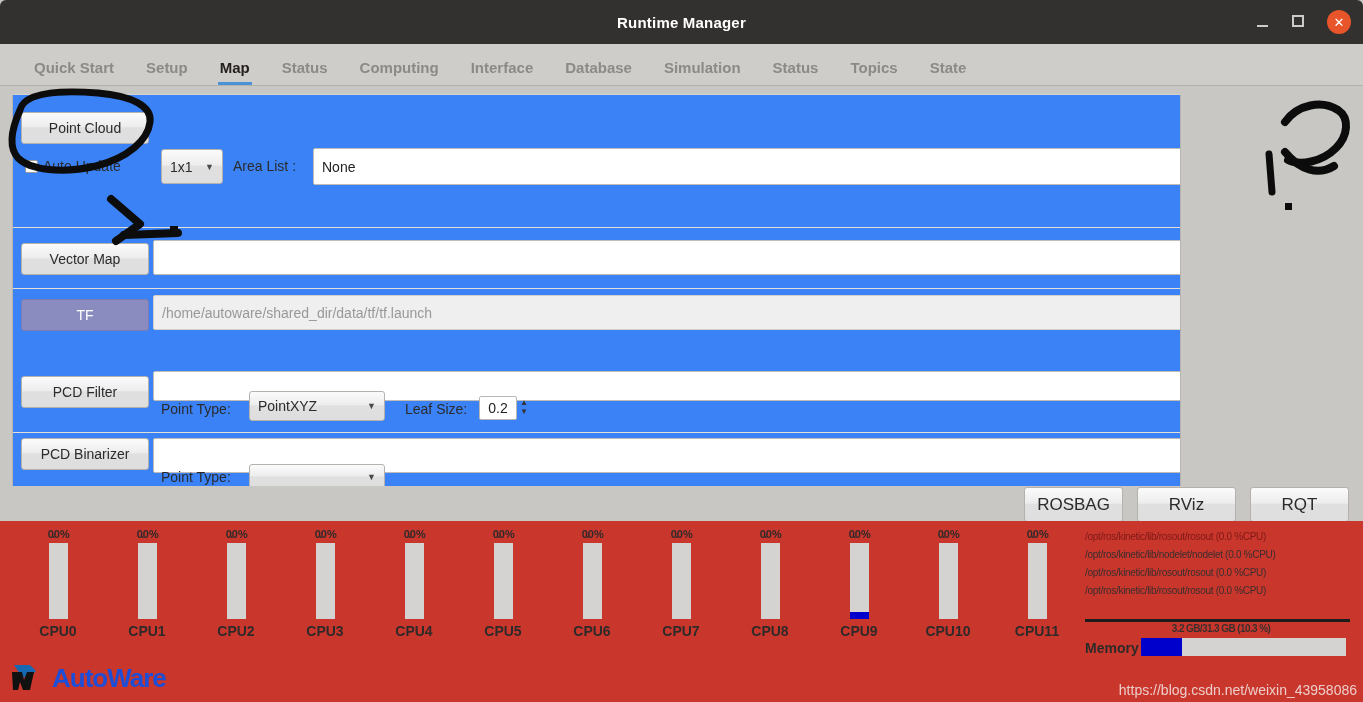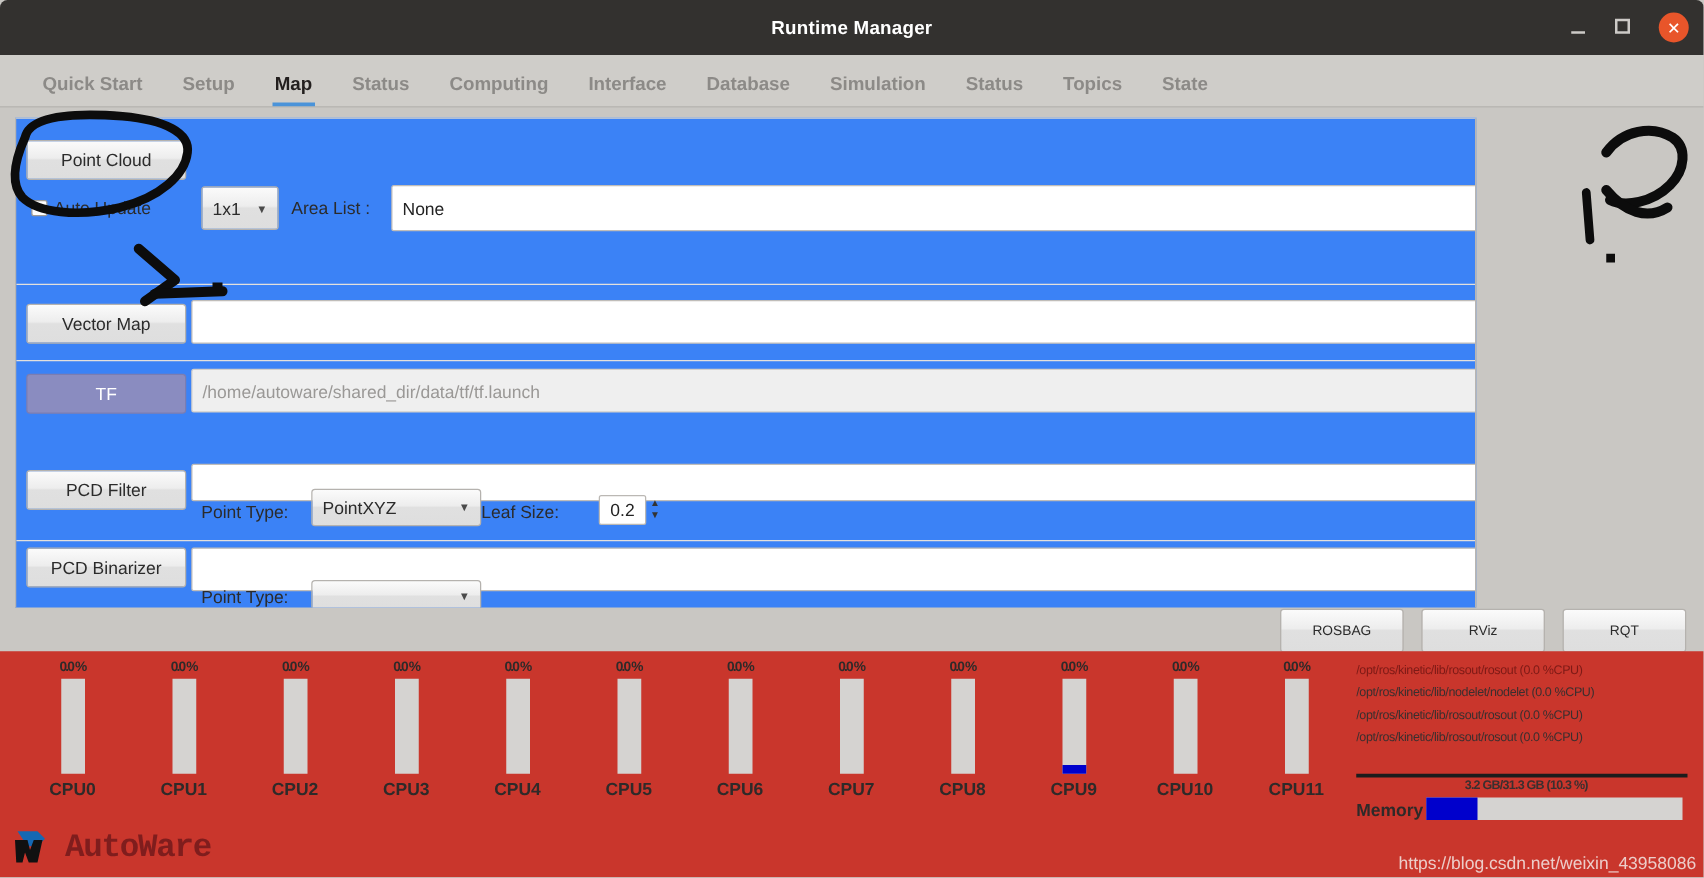--- a/index.html
+++ b/index.html
@@ -101,21 +101,21 @@
   .combo .caret{margin-left:auto;font-size:9px;color:#4a4a4a;padding-left:6px;}
   .spin{
     width:38px;height:24px;border:1px solid #bbb8b4;background:#fff;border-radius:2px;
     font-size:14px;color:#232323;display:flex;align-items:center;justify-content:center;box-sizing:border-box;
   }
   .spinarrows{display:flex;flex-direction:column;justify-content:center;margin-left:3px;line-height:1;}
   .spinarrows span{font-size:8px;color:#333;height:9px;}
 
   
   .actions{position:absolute;right:14px;top:487px;display:flex;gap:14px;}
-  .actions .gbtn{width:97px;height:33px;font-size:11px;}
+  .actions .gbtn{width:97px;height:33px;font-size:17px;}
 
   
   .statusbar{
     position:absolute;left:0;top:521px;width:1363px;height:181px;
     background:#c9362c;overflow:hidden;
   }
   .cpus{position:absolute;left:14px;top:6px;width:1060px;height:130px;}
   .cpu{position:absolute;width:88px;top:0;text-align:center;}
   .cpupct{
     font-size:11px;font-weight:bold;color:#2e2a29;height:14px;line-height:14px;
@@ -140,22 +140,22 @@
     position:absolute;left:1085px;top:623px;width:272px;text-align:center;
     font-size:10px;font-weight:bold;color:#3a2f2f;letter-spacing:-.6px;
   }
   .memrow{position:absolute;left:1085px;top:638px;display:flex;align-items:flex-end;}
   .memlabel{font-size:14px;font-weight:bold;color:#2e2a29;margin-right:2px;}
   .membar{width:205px;height:18px;background:#d5d3d1;position:relative;}
   .memfill{position:absolute;left:0;top:0;height:100%;background:#0000cc;}
 
   .logo{position:absolute;left:10px;top:662px;display:flex;align-items:center;}
   .logo svg{display:block;}
-  .logotext{font-size:26px;font-weight:bold;color:#7f1d1d;letter-spacing:-1px;margin-left:2px;
-            font-family:Liberation Mono, monospace;}
+  .logotext{font-size:26px;font-weight:bold;color:#1d4ed8;letter-spacing:-1px;margin-left:2px;
+            font-family:Liberation Sans, sans-serif;}
   .watermark{
     position:absolute;right:6px;bottom:4px;font-size:14px;color:#f0dad7;opacity:.92;
   }
 
   
   .ink{position:absolute;left:0;top:0;width:1363px;height:702px;pointer-events:none;}
 </style>
 </head>
 <body>
 
@@ -216,21 +216,21 @@
     <div class="gbtn" style="left:1297px;top:261px;width:40px;height:35px;position:absolute;">ef</div>
     <div style="position:absolute;left:1294px;top:247px;width:46px;height:1px;background:#d4d1cd;"></div>
 
     <div class="tbox" style="left:140px;top:276px;width:1154px;height:30px;position:absolute;"></div>
     <div class="gbtn" style="left:8px;top:281px;width:126px;height:30px;position:absolute;z-index:3;">PCD Filter</div>
     <div class="lbl" style="position:absolute;left:148px;top:306px;">Point Type:</div>
     <div class="combo" style="left:236px;top:296px;width:136px;height:30px;position:absolute;">
       <span>PointXYZ</span>
       <span class="caret">▼</span>
     </div>
-    <div class="lbl" style="position:absolute;left:372px;top:306px;">Leaf Size:</div>
+    <div class="lbl" style="position:absolute;left:392px;top:306px;">Leaf Size:</div>
     <div style="position:absolute;left:466px;top:301px;display:flex;align-items:center;">
       <span class="spin">0.2</span>
       <span class="spinarrows">
         <span>▲</span>
         <span>▼</span>
       </span>
     </div>
 
     <div class="sep" style="top:337px;"></div>
 

